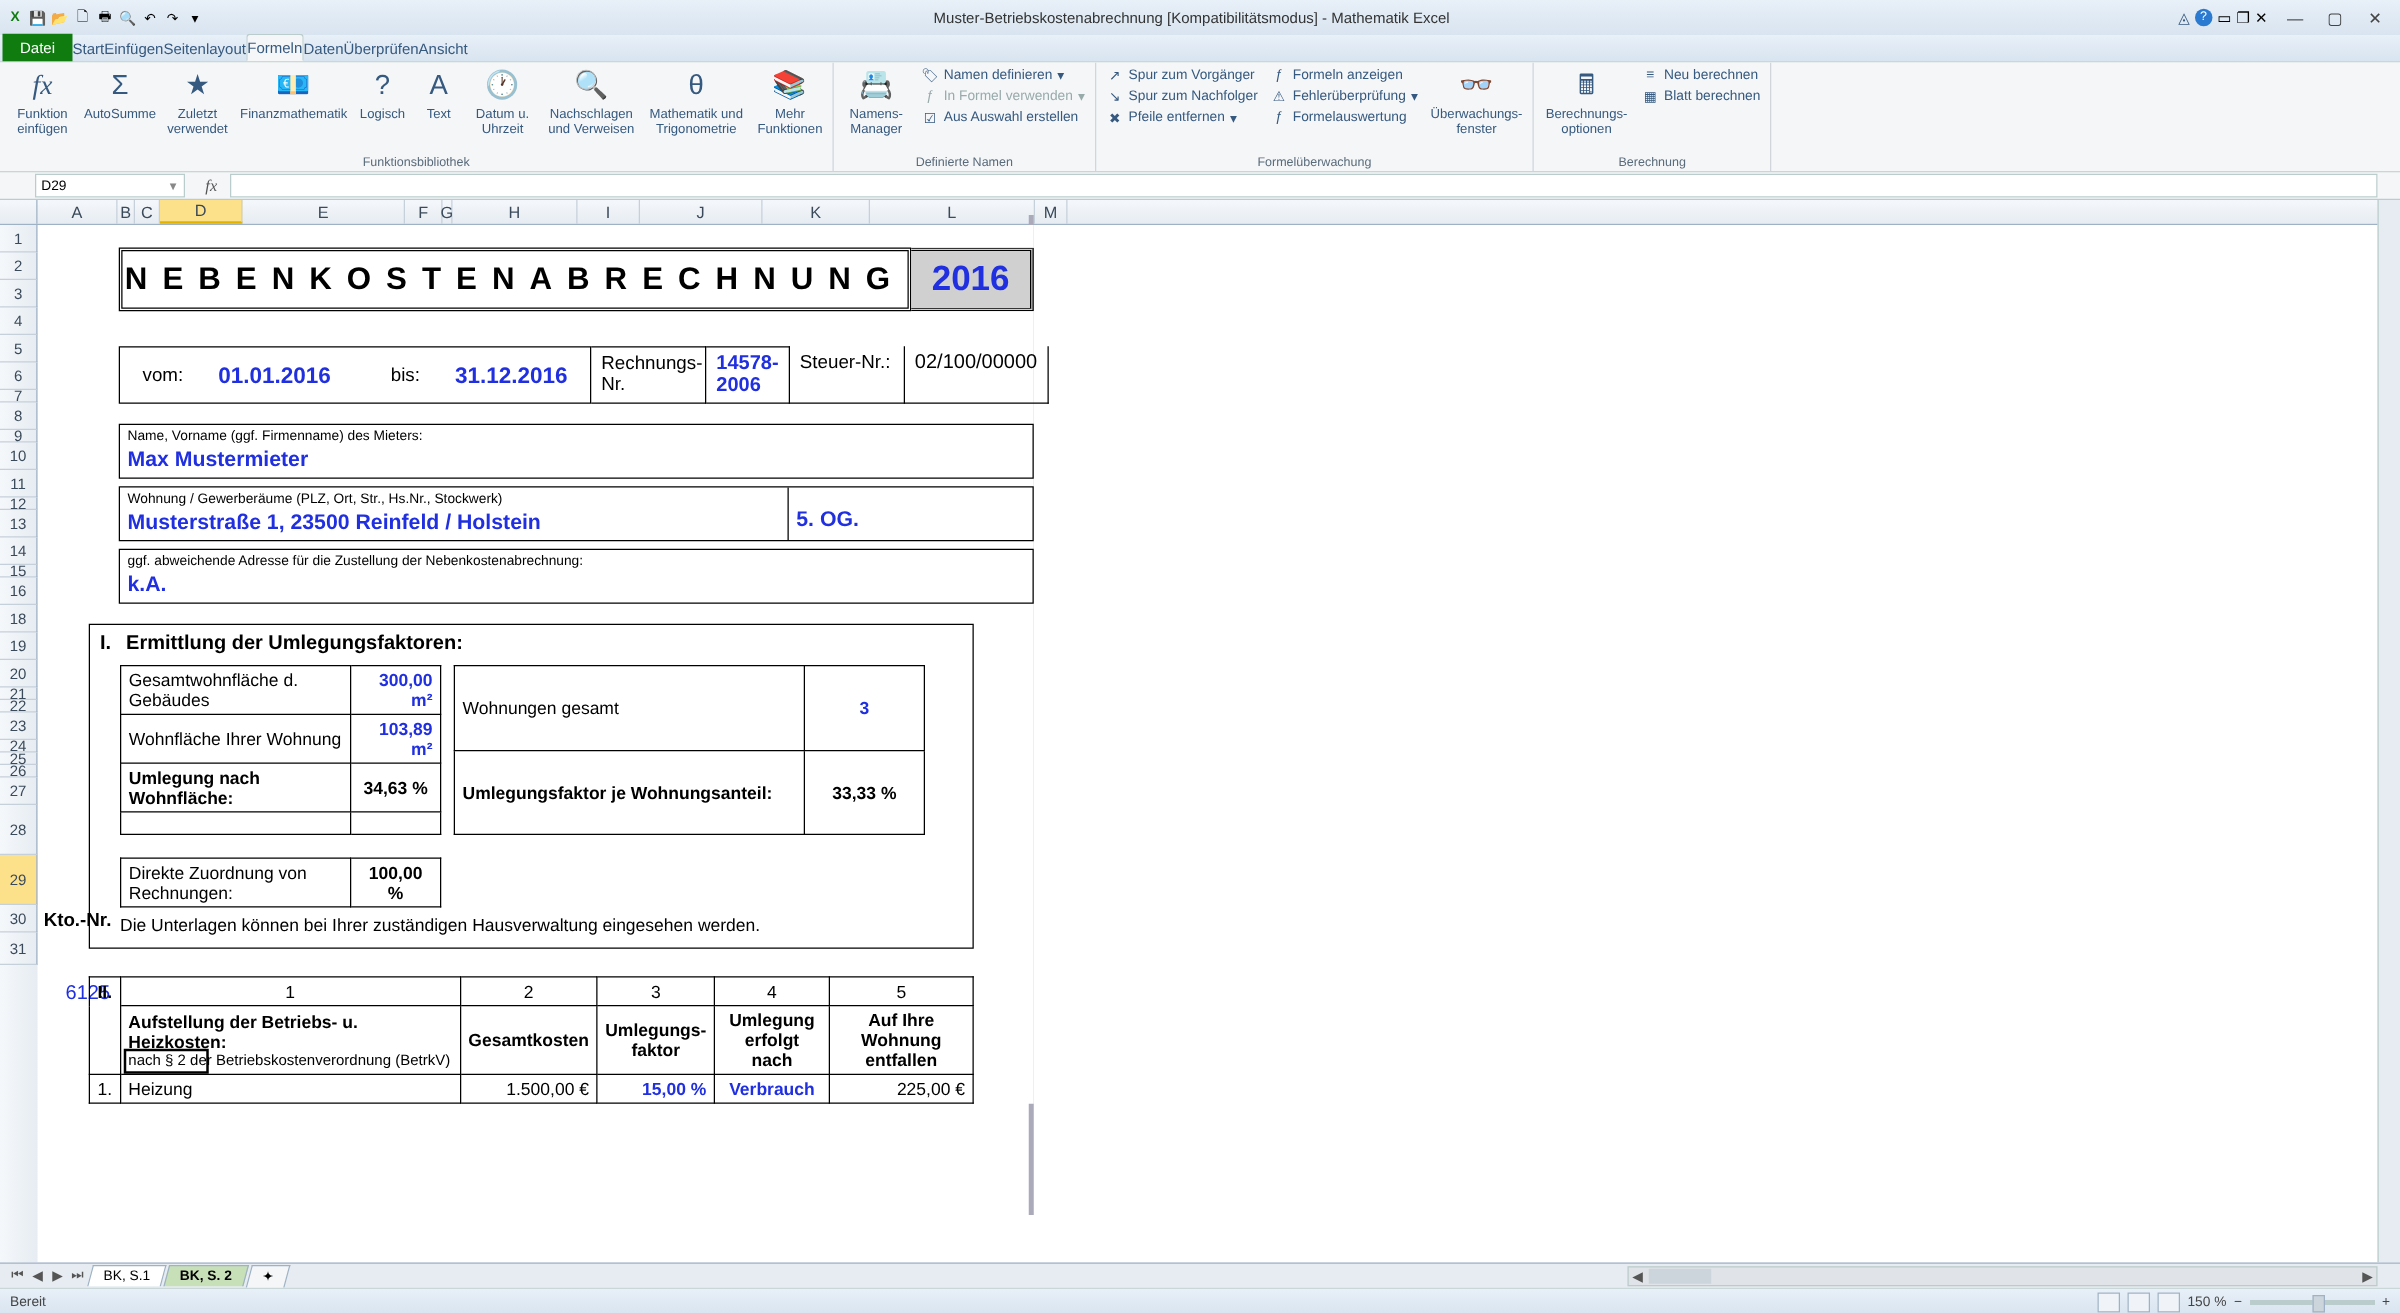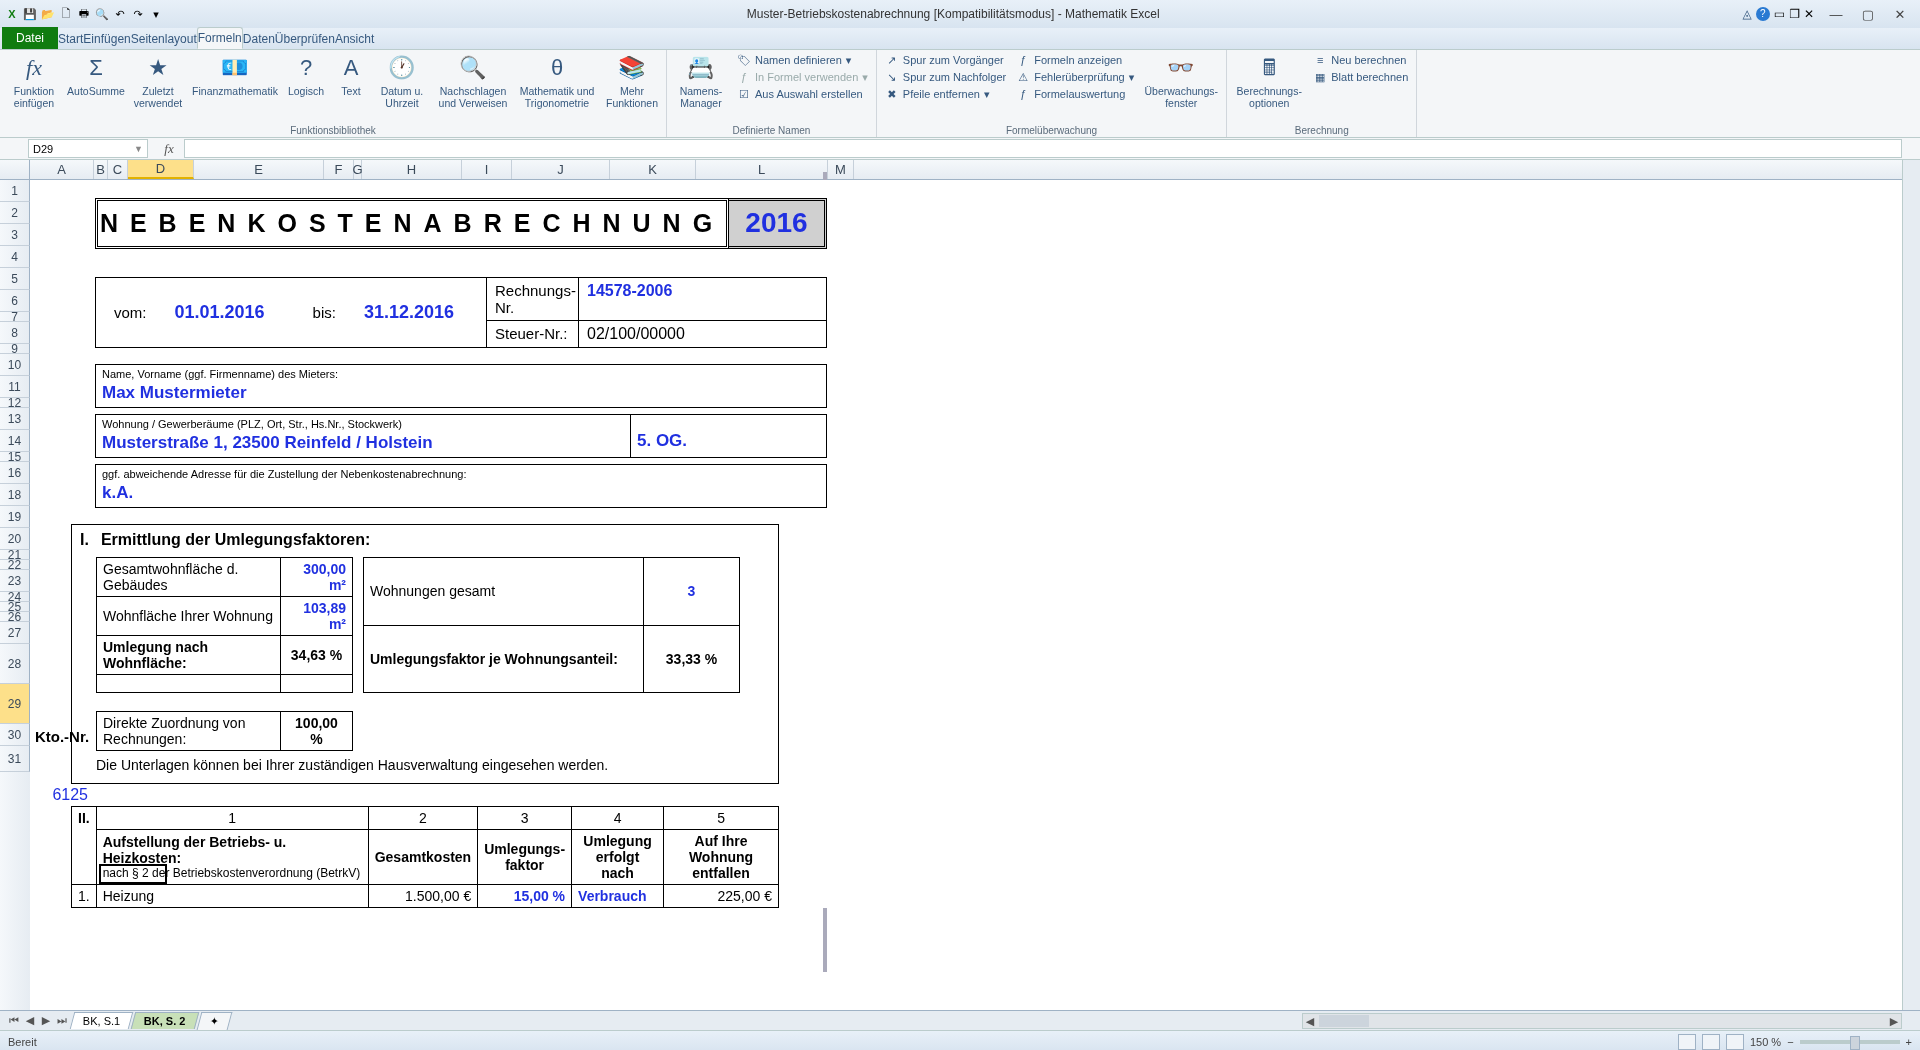--- a/index.html
+++ b/index.html
@@ -333,21 +333,21 @@
           <div class="hdr-year">2016</div>
         </div>
 
         <div class="row-flex" style="margin-top:28px">
           <div class="cell-box" style="width:392px;display:flex;align-items:center;gap:28px;padding:10px 18px">
             <span>vom:</span>
             <span class="blue" style="font-size:18px">01.01.2016</span>
             <span style="margin-left:20px">bis:</span>
             <span class="blue" style="font-size:18px">31.12.2016</span>
           </div>
-          <div style="display:flex;flex-direction:column;flex:1">
+          <div style="display:flex;flex:1">
             <div class="row-flex">
               <div class="cell-box" style="width:92px;border-left:none">Rechnungs-Nr.</div>
               <div class="cell-box blue" style="flex:1;border-left:none;font-size:16px">14578-2006</div>
             </div>
             <div class="row-flex">
               <div class="cell-box" style="width:92px;border-left:none;border-top:none">Steuer-Nr.:</div>
               <div class="cell-box" style="flex:1;border-left:none;border-top:none;font-size:16px">02/100/00000</div>
             </div>
           </div>
         </div>
@@ -449,21 +449,21 @@
 erfolgt nach</td>
             <td class="no-top" style="font-weight:bold;text-align:center;white-space:pre-line">Auf Ihre
 Wohnung
 entfallen</td>
           </tr>
           <tr>
             <td style="text-align:right">1.</td>
             <td>Heizung</td>
             <td style="text-align:right">1.500,00 €</td>
             <td class="blue" style="text-align:right">15,00 %</td>
-            <td rowspan="2" class="blue" style="text-align:left;vertical-align:middle">Verbrauch</td>
+            <td rowspan="2" class="blue" style="text-align:center;vertical-align:middle">Verbrauch</td>
             <td style="text-align:right">225,00 €</td>
           </tr>
         </tbody>
           </table>
 
       </div>
     </div>
   </div>
   <div class="vscroll"></div>
 </div>

